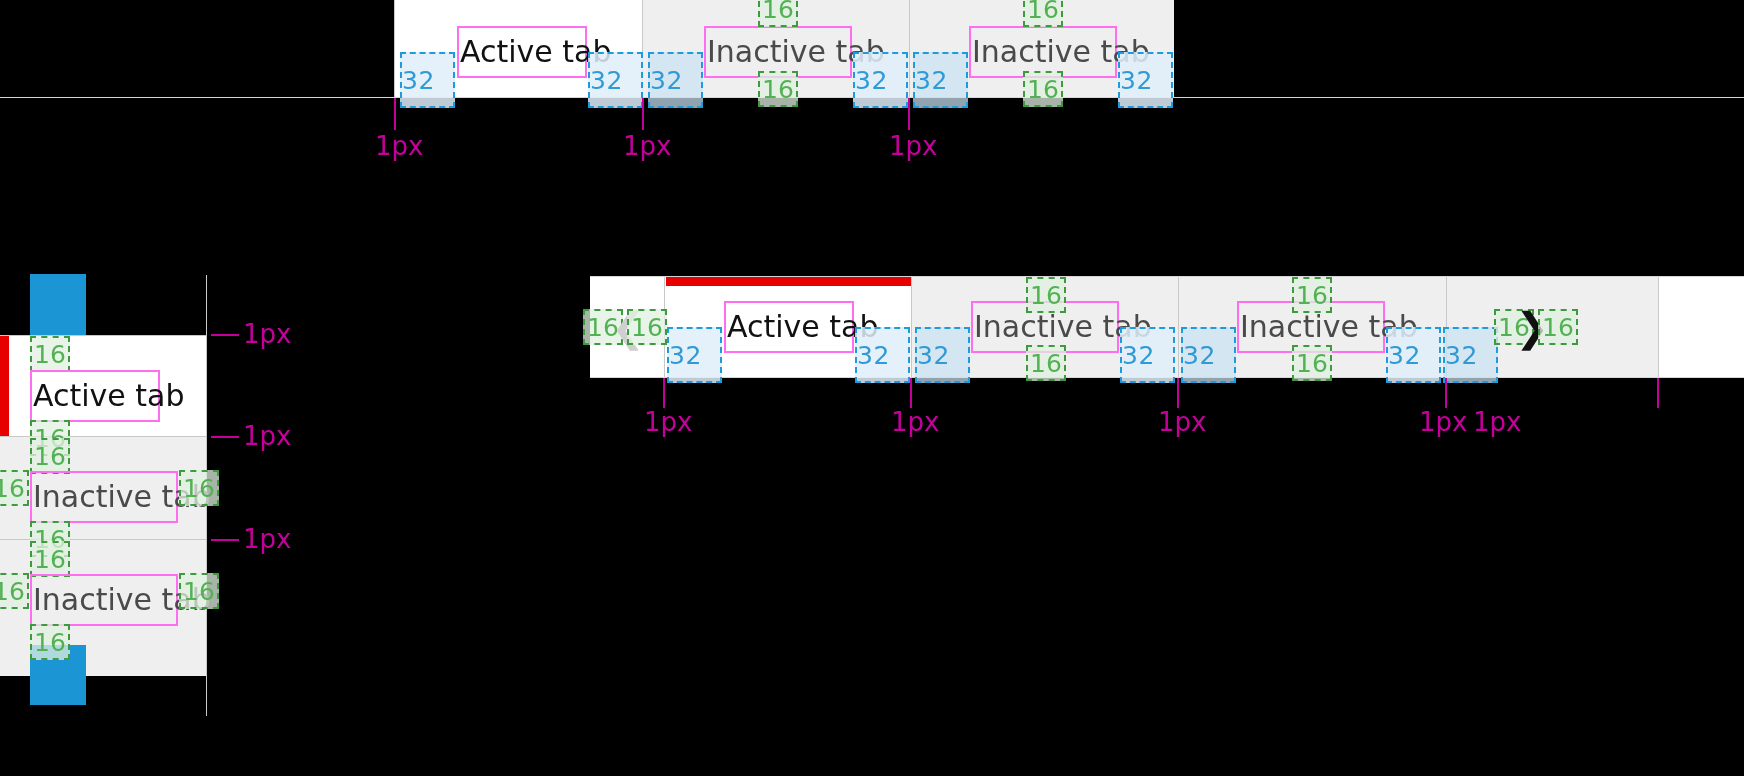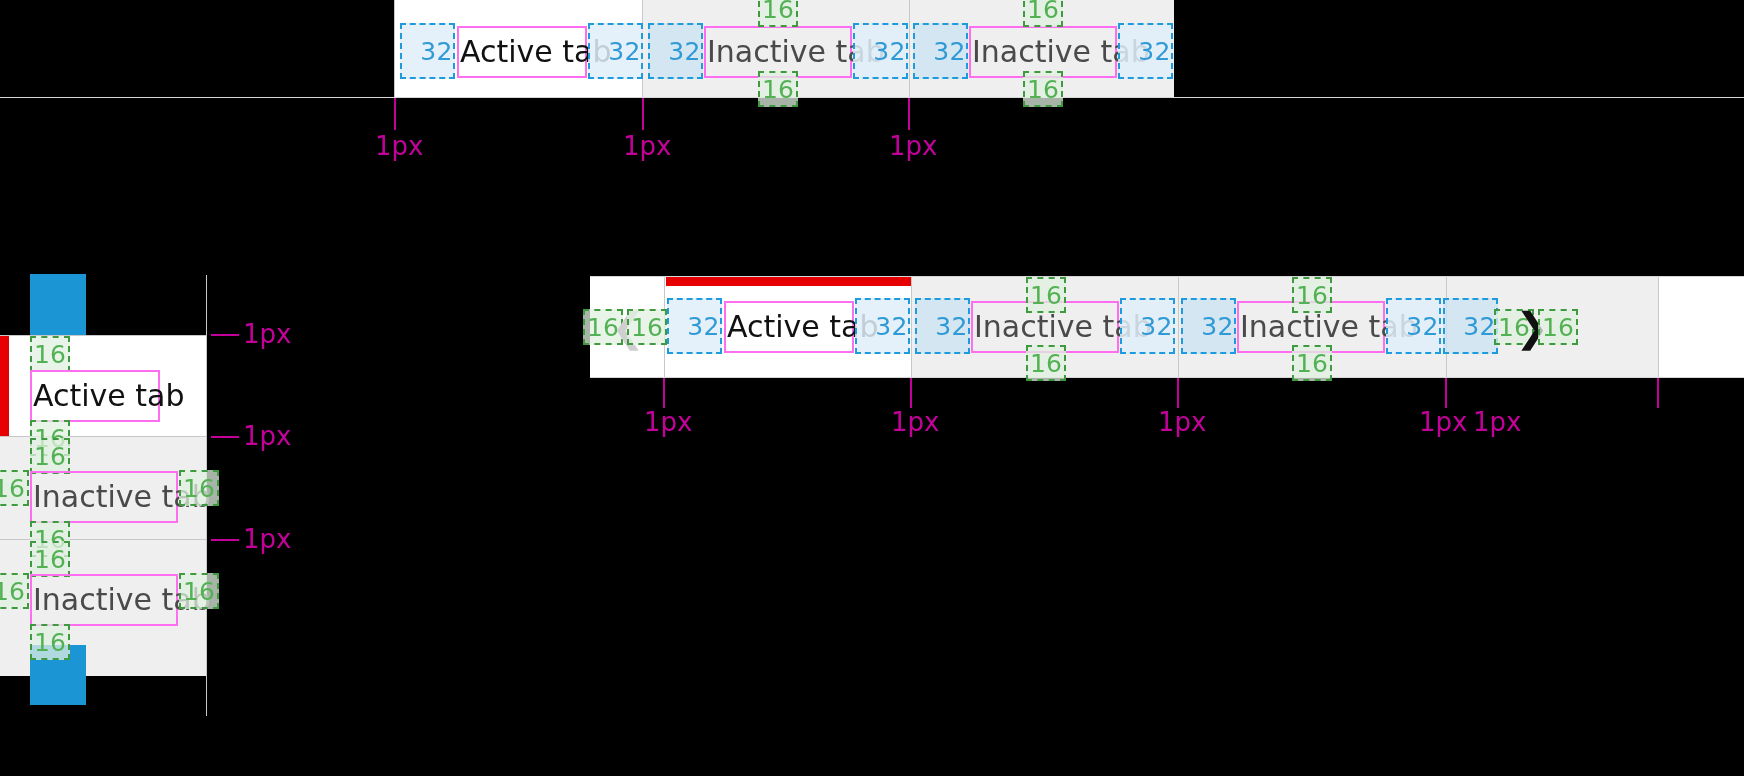--- a/index.html
+++ b/index.html
@@ -13,22 +13,23 @@
   #stage { position: relative; width: 1744px; height: 776px; background: #000; }
 
   
   .spec-box {                 
     position: absolute;
     border: 2px dashed #1e9bdd;
     background: rgba(200,226,242,.72);
     color: #2f9ad6;
     font-size: 25px;
     line-height: 1;
-    display: flex; align-items: center; justify-content: flex-end;
+    display: flex; align-items: center; justify-content: flex-start;
     letter-spacing: .5px;
+    margin-top: 29px;
   }
   .spec-box.lighter { background: rgba(223,239,250,.85); }
   .gap-tag {                  
     position: absolute;
     border: 2px dashed #3f9a3f;
     background: rgba(226,240,226,.75);
     color: #52b152;
     font-size: 25px;
     line-height: 1;
     display: flex; align-items: center; justify-content: center;

